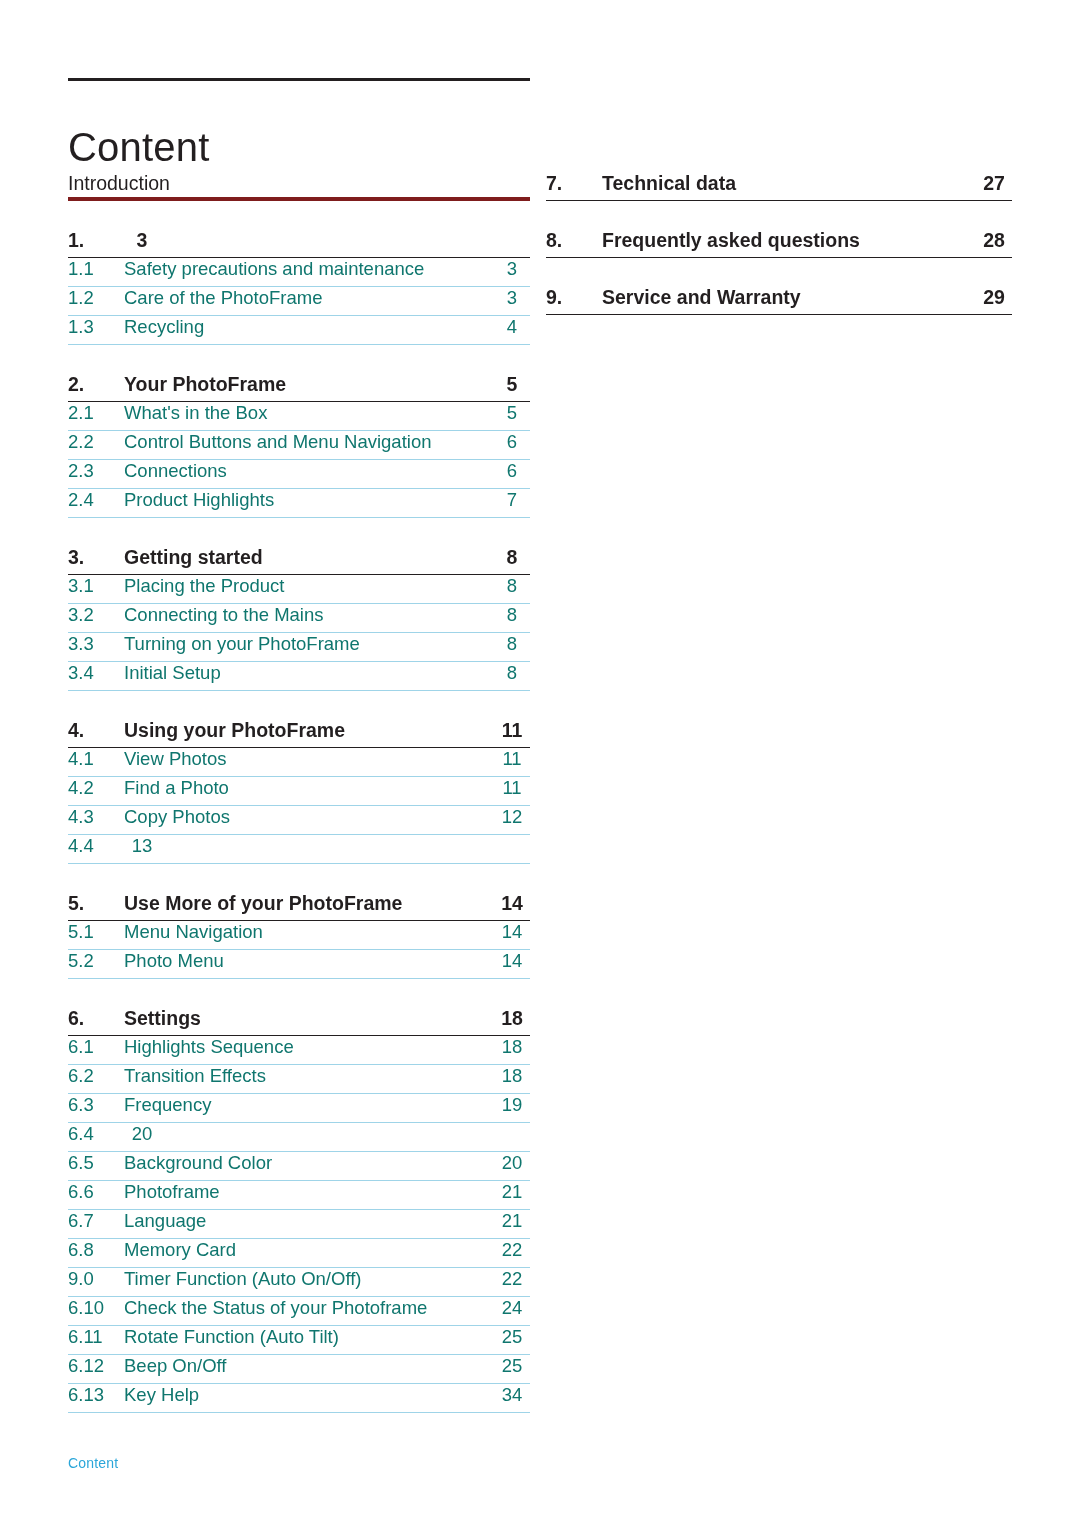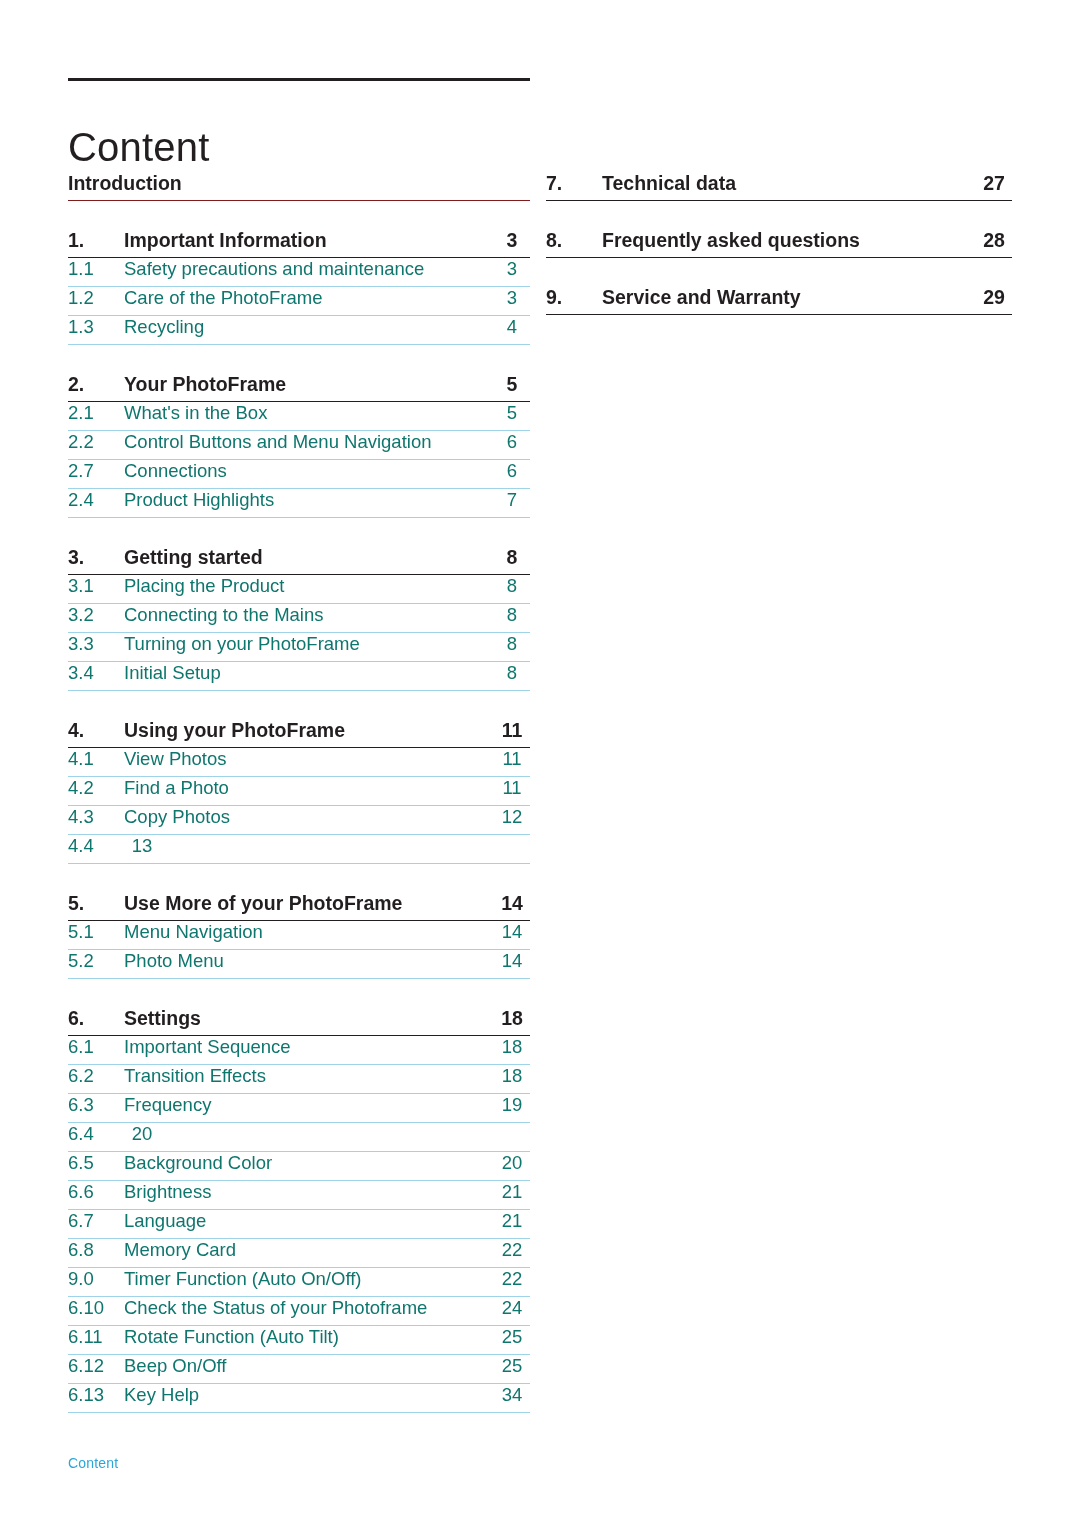--- a/index.html
+++ b/index.html
@@ -85,23 +85,23 @@
     border-bottom: 1px solid #231f20;
     padding-bottom: 1px;
   }
   .row.main .num { width: 56px; }
   .row.main .pg { width: 36px; }
 
   
   .row.plainmain {
     height: 29px;
     font-size: 19.5px;
-    font-weight: bold;
+    font-weight: normal;
     color: #231f20;
-    border-bottom: 1px solid #7f1d1d;
+    border-bottom: 4px solid #7f1d1d;
     padding-bottom: 1px;
   }
   .row.plainmain .num { width: 0px; }
   .row.plainmain .pg { width: 36px; }
 
   
   .row.sub {
     height: 29px;
     font-size: 18.5px;
     font-weight: normal;
@@ -135,21 +135,20 @@
           <div class="row plainmain">
             <span class="num"></span>
             <span class="label">Introduction</span>
             <span class="pg"></span>
           </div>
         </div>
         <div class="group-gap"></div>
         <div class="group">
           <div class="row main">
             <span class="num">1.</span>
-            <span class="label">Important Information</span>
             <span class="pg">3</span>
           </div>
           <div class="row sub">
             <span class="num">1.1</span>
             <span class="label">Safety precautions and maintenance</span>
             <span class="pg">3</span>
           </div>
           <div class="row sub">
             <span class="num">1.2</span>
             <span class="label">Care of the PhotoFrame</span>
@@ -172,21 +171,21 @@
             <span class="num">2.1</span>
             <span class="label">What's in the Box</span>
             <span class="pg">5</span>
           </div>
           <div class="row sub">
             <span class="num">2.2</span>
             <span class="label">Control Buttons and Menu Navigation</span>
             <span class="pg">6</span>
           </div>
           <div class="row sub">
-            <span class="num">2.7</span>
+            <span class="num">2.3</span>
             <span class="label">Connections</span>
             <span class="pg">6</span>
           </div>
           <div class="row sub">
             <span class="num">2.4</span>
             <span class="label">Product Highlights</span>
             <span class="pg">7</span>
           </div>
         </div>
         <div class="group-gap"></div>
@@ -264,21 +263,21 @@
         </div>
         <div class="group-gap"></div>
         <div class="group">
           <div class="row main">
             <span class="num">6.</span>
             <span class="label">Settings</span>
             <span class="pg">18</span>
           </div>
           <div class="row sub">
             <span class="num">6.1</span>
-            <span class="label">Important Sequence</span>
+            <span class="label">Highlights Sequence</span>
             <span class="pg">18</span>
           </div>
           <div class="row sub">
             <span class="num">6.2</span>
             <span class="label">Transition Effects</span>
             <span class="pg">18</span>
           </div>
           <div class="row sub">
             <span class="num">6.3</span>
             <span class="label">Frequency</span>
@@ -288,21 +287,21 @@
             <span class="num">6.4</span>
             <span class="pg">20</span>
           </div>
           <div class="row sub">
             <span class="num">6.5</span>
             <span class="label">Background Color</span>
             <span class="pg">20</span>
           </div>
           <div class="row sub">
             <span class="num">6.6</span>
-            <span class="label">Brightness</span>
+            <span class="label">Photoframe</span>
             <span class="pg">21</span>
           </div>
           <div class="row sub">
             <span class="num">6.7</span>
             <span class="label">Language</span>
             <span class="pg">21</span>
           </div>
           <div class="row sub">
             <span class="num">6.8</span>
             <span class="label">Memory Card</span>

